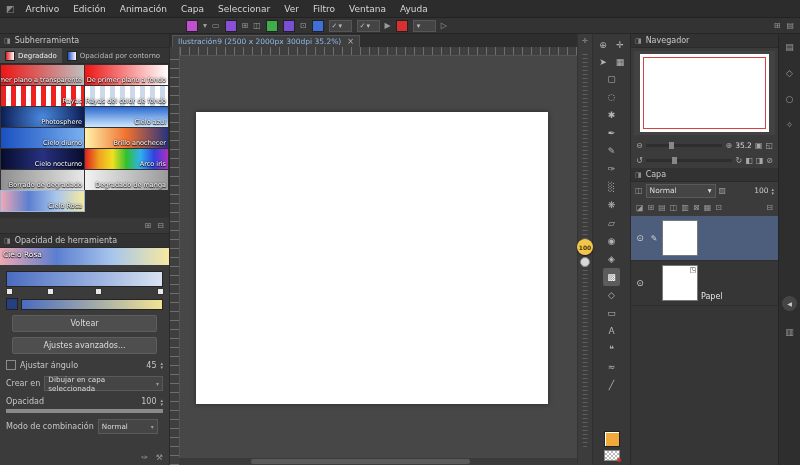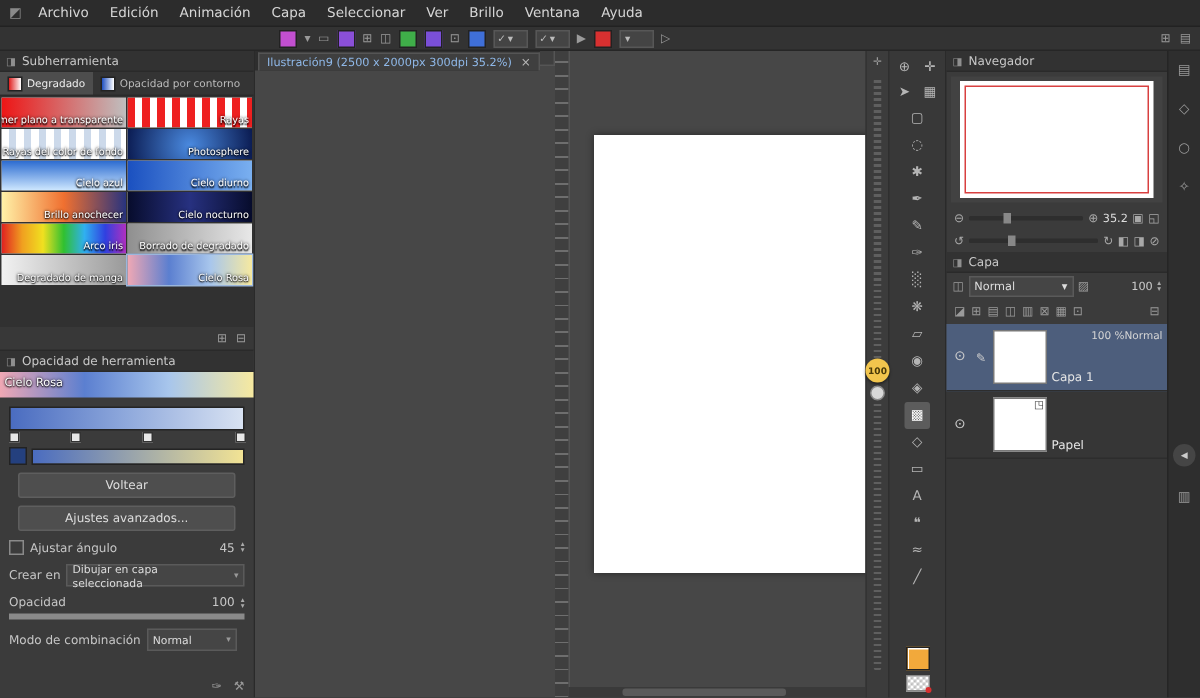--- a/index.html
+++ b/index.html
@@ -49,21 +49,21 @@
   .tp-row{display:flex;align-items:center;gap:4px;margin:6px 6px 0;font-size:8px;color:#c6c6c6;flex:none;}
   .checkbox{width:8px;height:8px;border:1px solid #8a8a8a;background:#3b3b3b;flex:none;}
   .spin{display:flex;flex-direction:column;line-height:4px;font-size:5px;color:#aaa;}
   .tp-select{background:#454545;border:1px solid #5a5a5a;height:13px;display:flex;align-items:center;justify-content:space-between;gap:3px;padding:0 3px;font-size:7.2px;color:#ddd;}
   .tp-select .arr{color:#999;font-size:6px;}
   .grow{flex:1;}
   .tp-slider{height:4px;background:#2e2e2e;margin:3px 6px 0;flex:none;}
   .tp-slider-fill{height:100%;width:100%;background:#8a8a8a;}
   .tp-footer{margin-top:auto;display:flex;justify-content:flex-end;gap:8px;padding:3px 6px;color:#9a9a9a;font-size:8px;}
   
-  .center{flex:1;min-width:0;display:flex;flex-direction:row;background:#474747;}
+  .center{flex:1;min-width:0;display:flex;flex-direction:column;background:#474747;}
   .doc-tabbar{height:13px;background:#2e2e2e;display:flex;align-items:flex-end;padding-left:2px;flex:none;}
   .doc-tab{background:#3f3f3f;border:1px solid #555;border-bottom:none;color:#8fb8e8;font-size:7.5px;padding:1px 5px;display:flex;align-items:center;gap:6px;white-space:nowrap;}
   .doc-close{color:#b5b5b5;font-size:8px;}
   .ruler-row{height:9px;display:flex;flex:none;}
   .ruler-corner{width:9px;height:9px;background:#3f3f3f;border-right:1px solid #555;border-bottom:1px solid #555;flex:none;}
   .ruler-h{flex:1;background:#3f3f3f;border-bottom:1px solid #555;
     background-image:repeating-linear-gradient(90deg,#6e6e6e 0 1px,transparent 1px 9px);}
   .canvas-wrap{flex:1;position:relative;overflow:hidden;}
   .ruler-v{position:absolute;left:0;top:0;bottom:0;width:9px;background:#3f3f3f;border-right:1px solid #555;
     background-image:repeating-linear-gradient(0deg,#6e6e6e 0 1px,transparent 1px 9px);}
@@ -130,21 +130,21 @@
 <div class="app">
 
   <div class="menubar">
     <span class="logo">◩</span>
     <span class="menu-item">Archivo</span>
     <span class="menu-item">Edición</span>
     <span class="menu-item">Animación</span>
     <span class="menu-item">Capa</span>
     <span class="menu-item">Seleccionar</span>
     <span class="menu-item">Ver</span>
-    <span class="menu-item">Brillo</span>
+    <span class="menu-item">Filtro</span>
     <span class="menu-item">Ventana</span>
     <span class="menu-item">Ayuda</span>
   </div>
 
   <div class="commandbar">
     <span class="cmd-swatch" style="background: rgb(194, 79, 208);"></span>
     <span class="cmd-icon">▾</span>
     <span class="cmd-icon">▭</span>
     <span class="cmd-swatch" style="background: rgb(138, 79, 216);"></span>
     <span class="cmd-icon">⊞</span>
@@ -191,20 +191,24 @@
             <span class="tabchip" style="background: linear-gradient(90deg, rgb(32, 80, 192), rgb(255, 255, 255));"></span>
             <span>Opacidad por contorno</span>
           </div>
         </div>
         <div class="grad-grid">
           <div class="grad-item">
               <div class="grad-bg" style="background: linear-gradient(90deg, rgb(238, 21, 21), rgba(238, 21, 21, 0));"></div>
               <span class="grad-lbl">De primer plano a transparente</span>
             </div>
           <div class="grad-item">
+              <div class="grad-bg" style="background: linear-gradient(90deg, rgb(238, 21, 21), rgb(255, 255, 255));"></div>
+              <span class="grad-lbl">De primer plano a fondo</span>
+            </div>
+          <div class="grad-item">
               <div class="grad-bg" style="background: repeating-linear-gradient(90deg, rgb(238, 32, 32) 0px, rgb(238, 32, 32) 5px, rgb(255, 255, 255) 5px, rgb(255, 255, 255) 10px);"></div>
               <span class="grad-lbl">Rayas</span>
             </div>
           <div class="grad-item">
               <div class="grad-bg" style="background: repeating-linear-gradient(90deg, rgb(255, 255, 255) 0px, rgb(255, 255, 255) 5px, rgb(204, 217, 234) 5px, rgb(204, 217, 234) 10px);"></div>
               <span class="grad-lbl">Rayas del color de fondo</span>
             </div>
           <div class="grad-item">
               <div class="grad-bg" style="background: radial-gradient(circle at 50% 55%, rgb(74, 138, 224), rgb(10, 26, 80));"></div>
               <span class="grad-lbl">Photosphere</span>
@@ -432,24 +436,20 @@
         <span>⊠</span>
         <span>▦</span>
         <span>⊡</span>
         <span style="margin-left:auto">⊟</span>
       </div>
       <div class="layer-list">
         <div class="layer-row selected">
           <span class="eye">⊙</span>
           <span class="pencil-slot">✎</span>
           <div class="thumb checker"></div>
-          <div class="layer-texts">
-            <span class="layer-info">100 %Normal</span>
-            <span class="layer-name">Capa 1</span>
-          </div>
         </div>
         <div class="layer-row">
           <span class="eye">⊙</span>
           <span class="pencil-slot"></span>
           <div class="thumb">
             <span class="corner">◳</span>
           </div>
           <div class="layer-texts">
             <span class="layer-info"></span>
             <span class="layer-name">Papel</span>

